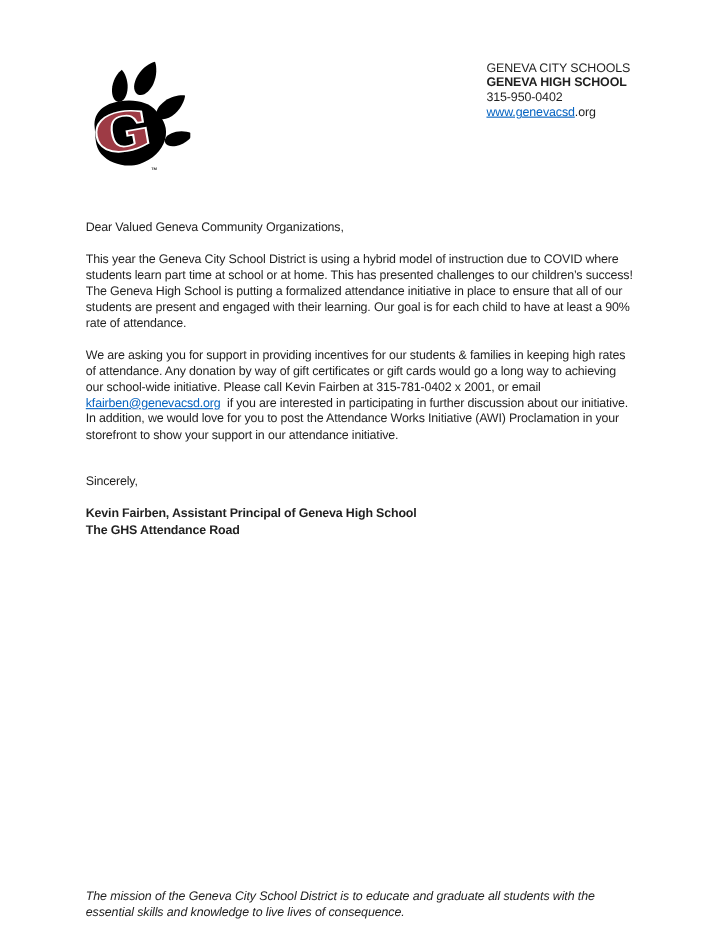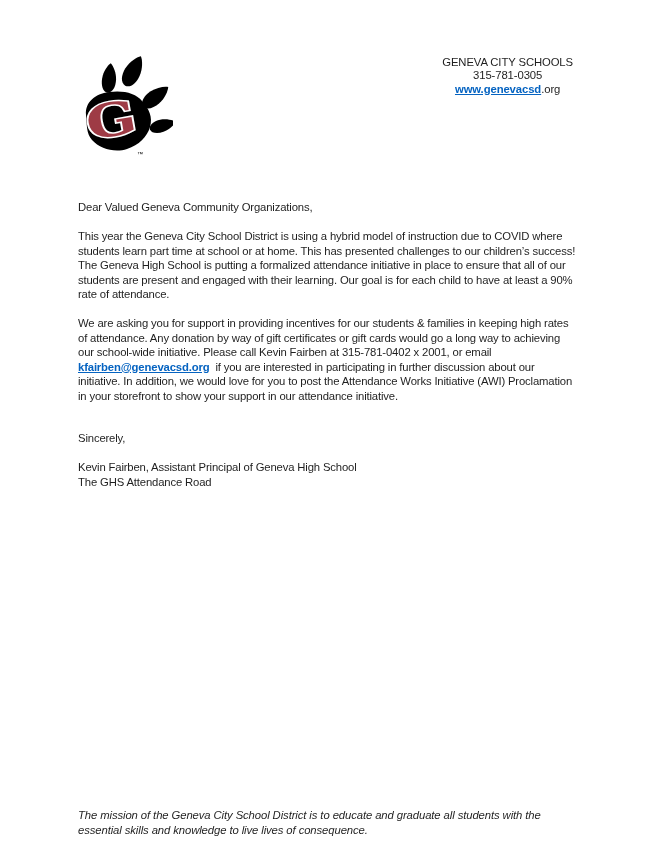--- a/index.html
+++ b/index.html
@@ -10,33 +10,33 @@
   }
   .page {
     position: relative; width: 650px; height: 841px;
     background: #ffffff; overflow: hidden;
   }
   .logo {
     position: absolute; left: 83px; top: 55px; width: 90px; height: 105px;
   }
   .letterhead {
     position: absolute; top: 56px; right: 77px;
-    text-align: center; font-size: 11.3px; line-height: 13.35px;
+    text-align: left; font-size: 11.3px; line-height: 13.35px;
     letter-spacing: -0.1px; color: #1f1f1f;
   }
   .letterhead .school-name { font-weight: bold; }
   .letter-body {
     position: absolute; left: 78px; top: 200px; width: 500px;
     font-size: 11.3px; line-height: 14.5px; letter-spacing: -0.15px;
   }
   .letter-body p { margin: 0 0 14.5px 0; white-space: pre-wrap; }
   .letter-body p.closing { margin-top: 28px; }
-  .letter-body p.signature { margin-top: 13px; margin-bottom: 0; }
+  .letter-body p.signature { margin-top: 13px; margin-bottom: 0; font-weight: bold; }
   .link {
-    color: #0563C1; text-decoration: underline; cursor: pointer; font-weight: bold;
+    color: #0563C1; text-decoration: underline; cursor: pointer;
   }
   .mission {
     position: absolute; left: 78px; top: 808px; width: 505px;
     font-size: 11.3px; font-style: italic; line-height: 15px;
     letter-spacing: -0.1px; color: #1f1f1f;
   }
 </style>
 </head>
 <body>
 
@@ -56,21 +56,22 @@
       </g>
       <g transform="translate(31,81) rotate(-10) scale(1.28,1)">
         <text text-anchor="middle" font-family="'DejaVu Serif', serif" font-weight="bold" font-size="46" fill="#9E3B45" stroke="#ffffff" stroke-width="3" paint-order="stroke" style="paint-order:stroke;">G</text>
       </g>
       <text x="54" y="101" font-size="6" fill="#000000">™</text>
     </svg>
   </div>
 
   <div class="letterhead">
     <div>GENEVA CITY SCHOOLS</div>
-    <div>315-781-0305</div>
+    <div class="school-name">GENEVA HIGH SCHOOL</div>
+    <div>315-950-0402</div>
     <div><a class="link">www.genevacsd</a><span>.org</span></div>
   </div>
 
   <div class="letter-body">
     <p>Dear Valued Geneva Community Organizations,</p>
     <p>This year the Geneva City School District is using a hybrid model of instruction due to COVID where students learn part time at school or at home. This has presented challenges to our children’s success! The Geneva High School is putting a formalized attendance initiative in place to ensure that all of our students are present and engaged with their learning. Our goal is for each child to have at least a 90% rate of attendance.</p>
     <p><span>We are asking you for support in providing incentives for our students &amp; families in keeping high rates of attendance. Any donation by way of gift certificates or gift cards would go a long way to achieving our school-wide initiative. Please call Kevin Fairben at 315-781-0402 x 2001, or email </span><a class="link">kfairben@genevacsd.org</a><span>  if you are interested in participating in further discussion about our initiative. In addition, we would love for you to post the Attendance Works Initiative (AWI) Proclamation in your storefront to show your support in our attendance initiative.</span></p>
     <p class="closing">Sincerely,</p>
     <p class="signature"><span>Kevin Fairben, Assistant Principal of Geneva High School</span><br><span>The GHS Attendance Road</span></p>
   </div>

